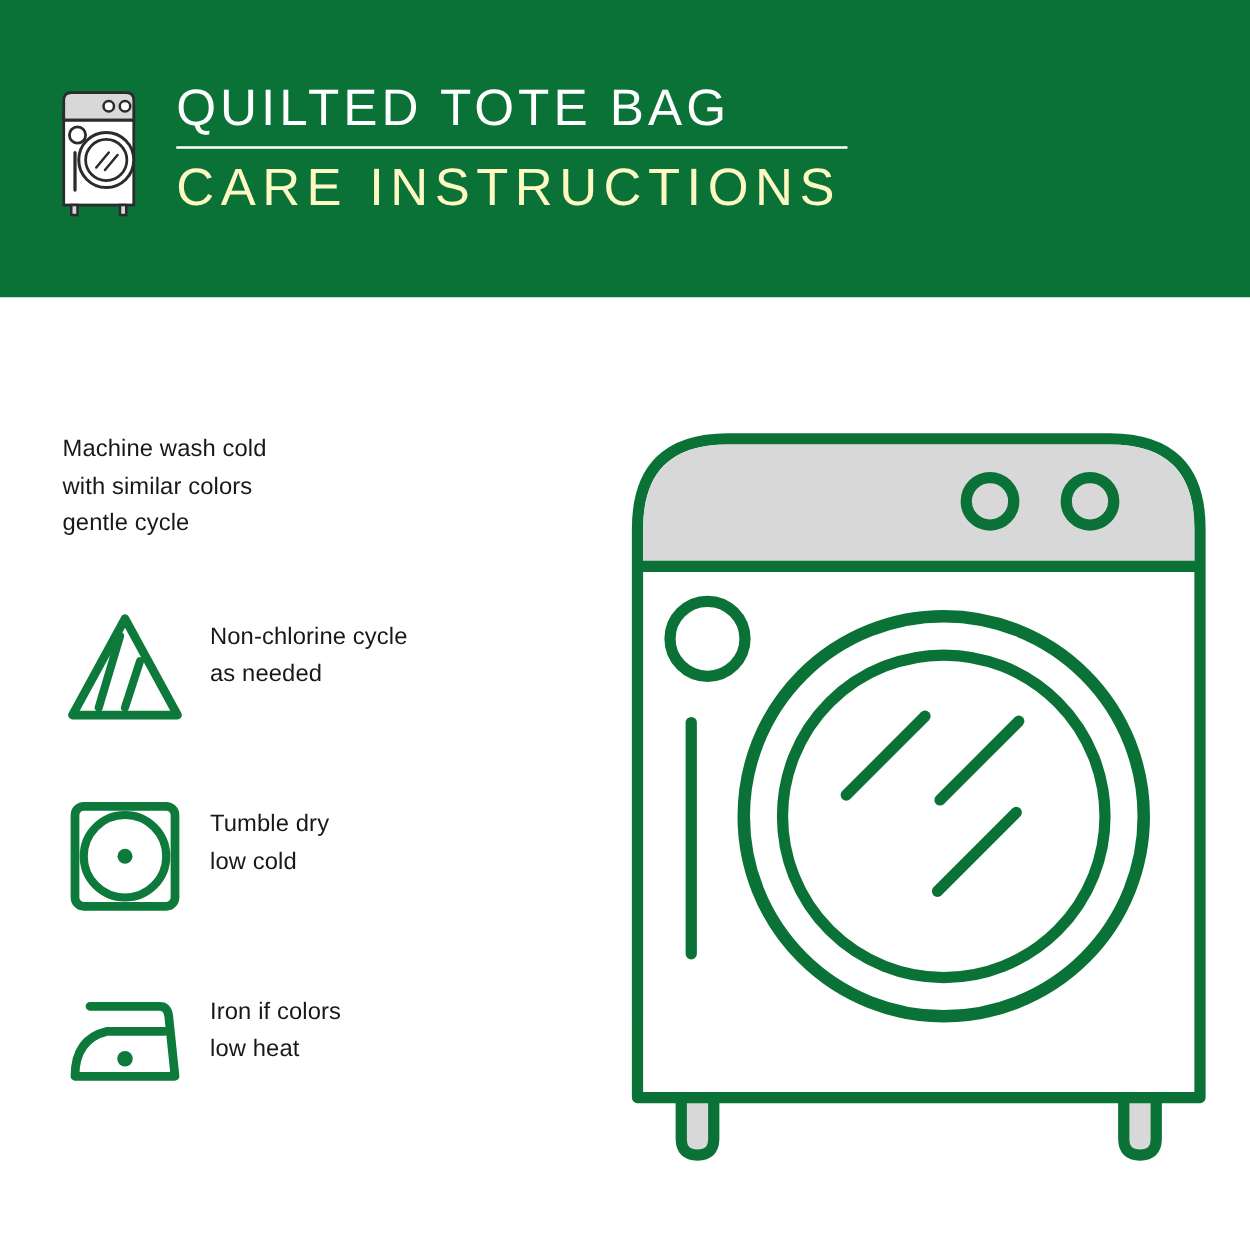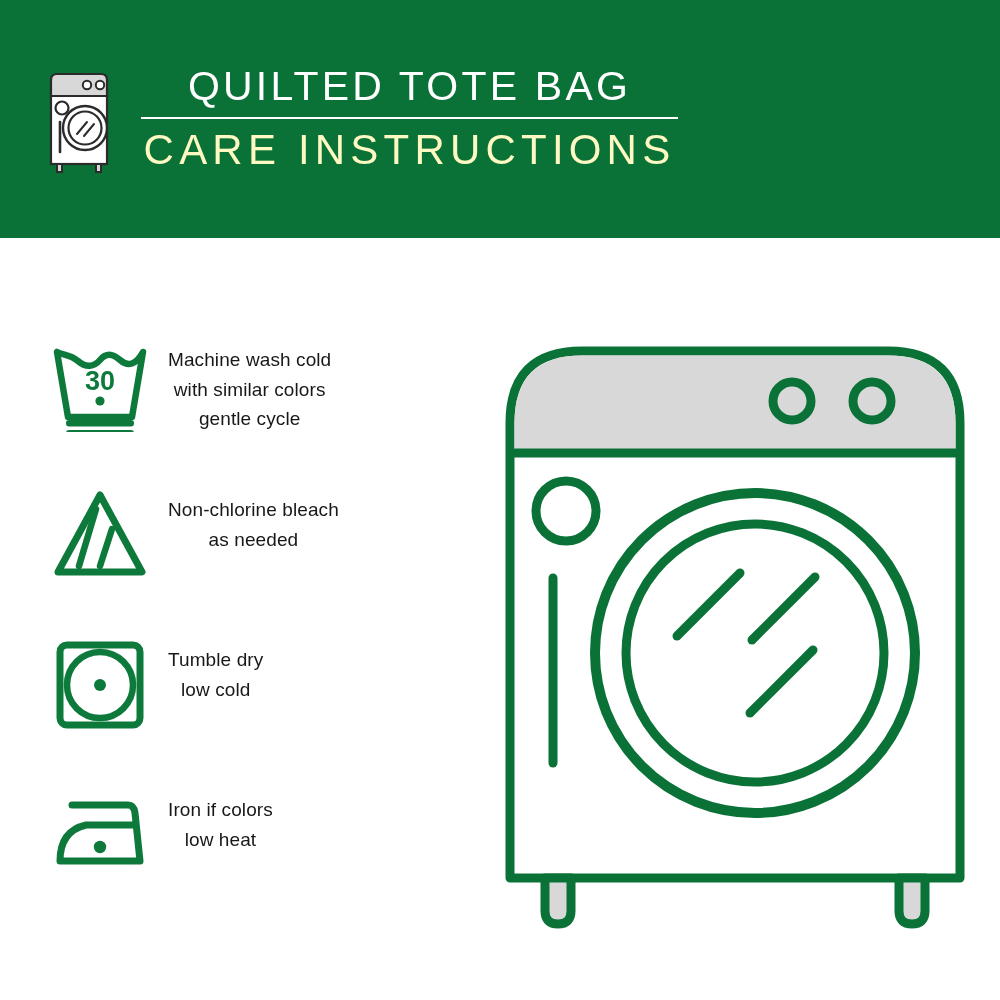--- a/index.html
+++ b/index.html
@@ -9,21 +9,20 @@
   }
   body {
     font-family: "Liberation Sans", sans-serif;
   }
   #page {
     position: relative;
     width: 1000px;
     height: 1000px;
     background: #ffffff;
     overflow: hidden;
-    text-align: center;
   }
 
   
   #header {
     position: absolute;
     left: 0;
     top: 0;
     width: 1000px;
     height: 238px;
     background: #0b7237;
@@ -160,43 +159,34 @@
       </div>
 
     </div>
   </div>
 
   <div id="content">
 
     <div id="instructions">
 
       <div class="instr-row">
-        <div class="instr-symbol">
-          <svg width="100" height="95" viewBox="0 0 100 95">
-            <path d="M7 15 L18 80 L82 80 L93 15 C86 28 78 30 70 23 C62 16 56 16 50 23 C44 30 36 31 28 24 C20 17 12 18 7 15 Z" fill="none" stroke="#0d7a3c" stroke-width="6.5" stroke-linejoin="round" stroke-linecap="round"></path>
-            <text x="50" y="53" text-anchor="middle" font-family="Liberation Sans, sans-serif" font-size="27" font-weight="700" fill="#0d7a3c">30</text>
-            <circle cx="50" cy="64" r="4.6" fill="#0d7a3c"></circle>
-            <rect x="16" y="83" width="68" height="6.5" rx="3" fill="#0d7a3c"></rect>
-            <rect x="16" y="93" width="68" height="6.5" rx="3" fill="#0d7a3c"></rect>
-          </svg>
-        </div>
         <div class="instr-text">Machine wash cold
 with similar colors
 gentle cycle</div>
       </div>
 
       <div class="instr-row">
         <div class="instr-symbol">
           <svg width="100" height="95" viewBox="0 0 100 95">
             <path d="M50 8 L92 85 L8 85 Z" fill="none" stroke="#0d7a3c" stroke-width="7" stroke-linejoin="round"></path>
             <line x1="46" y1="22" x2="29" y2="79" stroke="#0d7a3c" stroke-width="6.5" stroke-linecap="round"></line>
             <line x1="62" y1="42" x2="50" y2="79" stroke="#0d7a3c" stroke-width="6.5" stroke-linecap="round"></line>
           </svg>
         </div>
-        <div class="instr-text">Non-chlorine bleach
+        <div class="instr-text">Non-chlorine cycle
 as needed</div>
       </div>
 
       <div class="instr-row">
         <div class="instr-symbol">
           <svg width="100" height="95" viewBox="0 0 100 95">
             <rect x="10" y="8" width="80" height="80" rx="7" fill="none" stroke="#0d7a3c" stroke-width="7"></rect>
             <circle cx="50" cy="48" r="33" fill="none" stroke="#0d7a3c" stroke-width="6.5"></circle>
             <circle cx="50" cy="48" r="6" fill="#0d7a3c"></circle>
           </svg>

